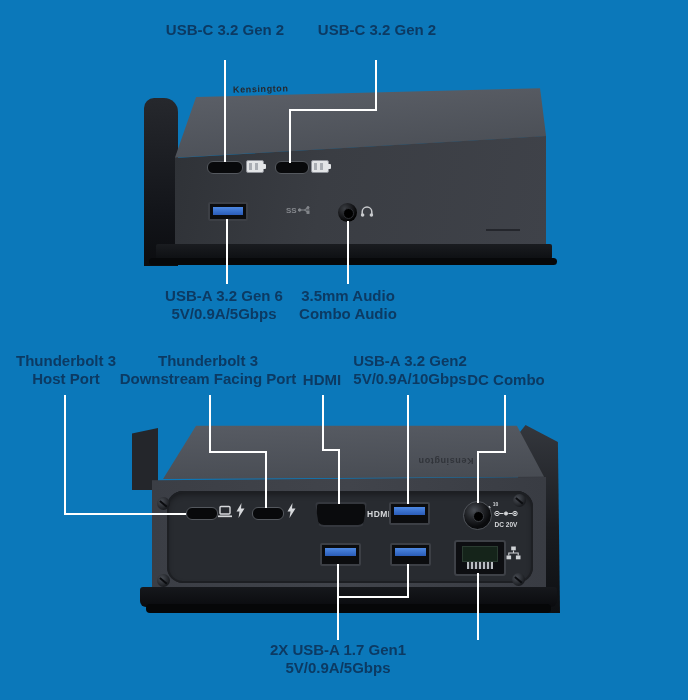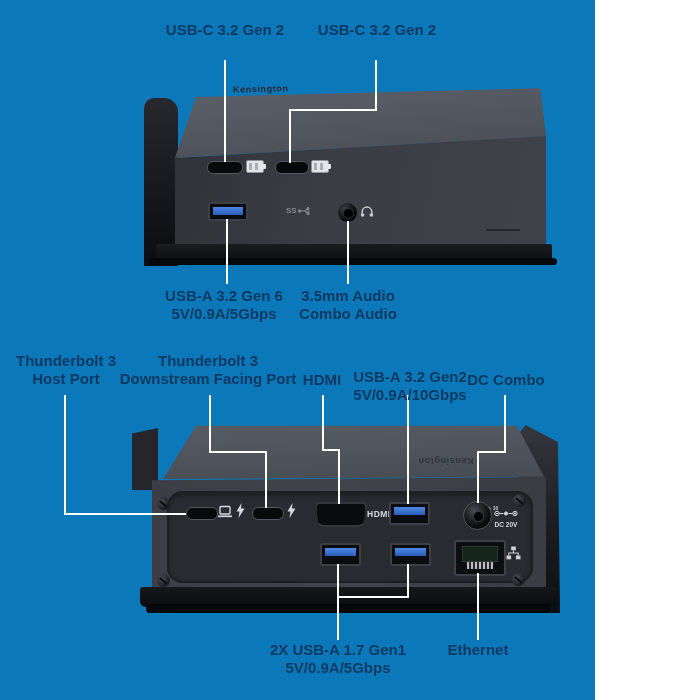--- a/index.html
+++ b/index.html
@@ -1,17 +1,17 @@
 <!DOCTYPE html>
 <html><head>
 <meta charset="utf-8">
 <style>
   html,body{margin:0;padding:0;}
   #canvas{
-    position:relative;width:595px;height:700px;overflow:hidden;
+    position:relative;width:688px;height:700px;overflow:hidden;
     background:#0b78ba;
     font-family:"Liberation Sans",sans-serif;
   }
   .abs{position:absolute;}
   .callout{
     position:absolute;text-align:center;color:#0c3a63;
     font-weight:bold;font-size:15px;line-height:18px;white-space:nowrap;
     z-index:6;
   }
   .callout span{display:block;}
@@ -45,21 +45,21 @@
   }
   .usba{
     position:absolute;z-index:3;background:#0b0c0e;
     border:2px solid #3c3f45;border-radius:2px;
   }
   .usba .tongue{
     position:absolute;left:3px;right:3px;top:3px;height:8px;
     background:linear-gradient(#4d88e2,#2a5cb8);
   }
   .ssmark{
-    position:absolute;z-index:3;display:flex;align-items:center;gap:1px;
+    position:absolute;z-index:3;display:flex;align-items:flex-start;gap:1px;
     font-size:8px;font-weight:bold;color:#cfd2d5;padding-left:36px;
   }
   .ssmark sup{font-size:5px;margin-top:-5px;}
   .portlabel{
     position:absolute;z-index:3;font-size:8.5px;font-weight:bold;
     color:#d6d8db;letter-spacing:.5px;
   }
   .screw{
     position:absolute;z-index:4;width:13px;height:13px;border-radius:50%;
     background:radial-gradient(circle at 35% 35%,#4a4e55,#1a1c20 70%);
@@ -145,21 +145,21 @@
     <span>Thunderbolt 3</span>
     <span>Host Port</span>
   </div>
   <div class="callout" style="left:118px;top:352px;width:180px;">
     <span>Thunderbolt 3</span>
     <span>Downstream Facing Port</span>
   </div>
   <div class="callout" style="left:292px;top:371px;width:60px;">
     <span>HDMI</span>
   </div>
-  <div class="callout" style="left:330px;top:352px;width:160px;margin-top:16px;">
+  <div class="callout" style="left:330px;top:352px;width:160px;">
     <span>USB-A 3.2 Gen2</span>
     <span>5V/0.9A/10Gbps</span>
   </div>
   <div class="callout" style="left:466px;top:371px;width:80px;">
     <span>DC Combo</span>
   </div>
 
   <div class="stand" style="left:518px;top:425px;width:42px;height:188px;background:linear-gradient(180deg,#34373d,#1a1c20 55%,#0d0f12);clip-path:polygon(18% 0,95% 9%,100% 100%,0 100%,0 5%);"></div>
   <div class="stand" style="left:132px;top:428px;width:26px;height:62px;background:#24262b;clip-path:polygon(0 9%,100% 0,100% 100%,0 100%);"></div>
   <div class="topface" style="left:158px;top:424px;width:388px;height:58px;background:linear-gradient(178deg,#585c64,#464a51);clip-path:polygon(1.3% 95%,9.8% 3%,92.5% 3%,99.5% 91%);"></div>
@@ -278,16 +278,15 @@
   <div class="vline" style="left:407px;top:564px;height:34px;"></div>
   <div class="hline" style="left:337px;top:596px;width:72px;"></div>
   <div class="vline" style="left:337px;top:596px;height:44px;"></div>
   <div class="vline" style="left:477px;top:573px;height:67px;"></div>
 
   <div class="callout" style="left:238px;top:641px;width:200px;">
     <span>2X USB-A 1.7 Gen1</span>
     <span>5V/0.9A/5Gbps</span>
   </div>
   <div class="callout" style="left:398px;top:641px;width:160px;">
-    <span>Ethernet</span>
   </div>
 
 </div>
 
 </body></html>

